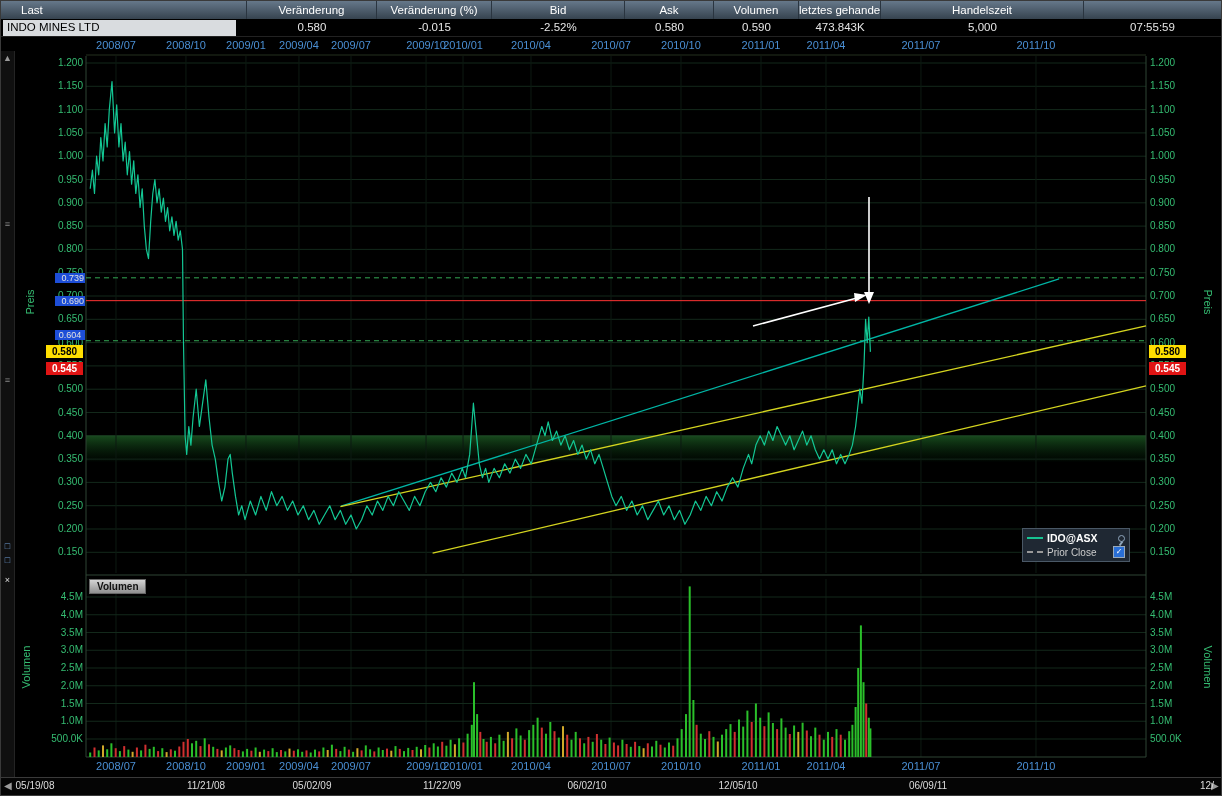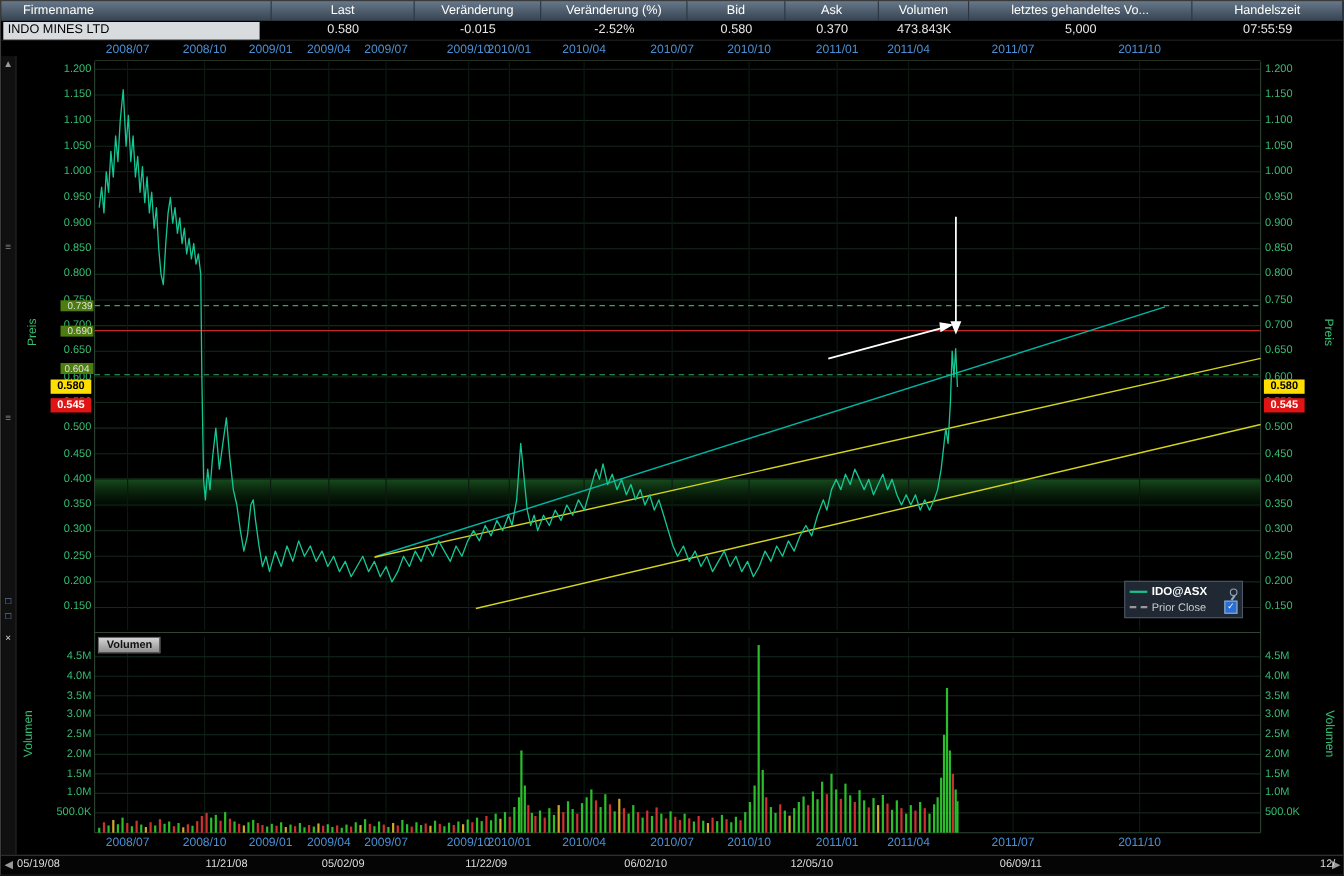--- a/index.html
+++ b/index.html
@@ -11,21 +11,21 @@
   .qhead .cell{color:#fff;font-size:11.5px;line-height:18px;text-align:center;border-right:1px solid #2a3540;white-space:nowrap;overflow:hidden;}
   .qhead .cell:first-child{text-align:left;padding-left:20px;}
   .qvals{height:17px;background:#000;border-bottom:1px solid #222;}
   .qvals .cell{color:#e6e6e6;font-size:11.5px;line-height:17px;text-align:center;white-space:nowrap;overflow:hidden;}
   .qvals .cell.company{background:#d9dcdf;color:#000;text-align:left;padding-left:4px;margin:1px 11px 0 2px;line-height:15px;}
   
   #chart-svg{position:absolute;left:0;top:0;z-index:1;}
   #labels{position:absolute;left:0;top:0;width:1222px;height:796px;z-index:2;}
   .tick{position:absolute;color:#35bd72;font-size:10px;line-height:12px;white-space:nowrap;}
   .date{position:absolute;color:#4a8fd4;font-size:11px;line-height:13px;transform:translateX(-50%);white-space:nowrap;}
-  .hl{position:absolute;color:#e0e0e0;font-size:9px;line-height:10px;background:#4d7c0f;padding:0 1px;}
+  .hl{position:absolute;color:#e0e0e0;font-size:9px;line-height:10px;background:#1d4ed8;padding:0 1px;}
   .badge{position:absolute;width:37px;height:13px;font-size:10px;font-weight:700;text-align:center;line-height:13px;}
   .rot{position:absolute;color:#35bd72;font-size:11px;white-space:nowrap;}
   .rl{transform:rotate(-90deg);} .rr{transform:rotate(90deg);}
   
   .legend{position:absolute;left:1021px;top:527px;width:108px;height:34px;background:#1f2833;border:1px solid #4a5866;z-index:3;padding:2px 4px;box-sizing:border-box;}
   .lrow{display:flex;align-items:center;height:14px;gap:4px;}
   .sw{display:inline-block;width:16px;height:0;border-top:2px solid #17c392;}
   .sw-dash{border-top:2px dashed #999;}
   .ltxt{color:#fff;font-size:10.5px;font-weight:700;flex:1;}
   .ltxt2{color:#ccc;font-size:10px;flex:1;}
@@ -421,37 +421,36 @@
       <div class="hl" style="left: 54px; top: 271.826px; width: 28px; text-align: right;">0.739</div>
       <div class="hl" style="left: 54px; top: 294.66px; width: 28px; text-align: right;">0.690</div>
       <div class="hl" style="left: 54px; top: 328.736px; width: 28px; text-align: center;">0.604</div>
       <div class="badge" style="left: 45px; top: 344.42px; background: rgb(255, 223, 0); color: rgb(0, 0, 0);">0.580</div>
       <div class="badge" style="left: 1148px; top: 344.42px; background: rgb(255, 223, 0); color: rgb(0, 0, 0);">0.580</div>
       <div class="badge" style="left: 45px; top: 360.73px; background: rgb(224, 20, 20); color: rgb(255, 255, 255);">0.545</div>
       <div class="badge" style="left: 1148px; top: 360.73px; background: rgb(224, 20, 20); color: rgb(255, 255, 255);">0.545</div>
     </div>
 
   <div class="qrow qhead">
-    <div class="cell">Firmenname</div>
     <div class="cell">Last</div>
     <div class="cell">Veränderung</div>
     <div class="cell">Veränderung (%)</div>
     <div class="cell">Bid</div>
     <div class="cell">Ask</div>
     <div class="cell">Volumen</div>
     <div class="cell">letztes gehandeltes Vo...</div>
     <div class="cell">Handelszeit</div>
   </div>
   <div class="qrow qvals">
     <div class="cell company">INDO MINES LTD</div>
     <div class="cell">0.580</div>
     <div class="cell">-0.015</div>
     <div class="cell">-2.52%</div>
     <div class="cell">0.580</div>
-    <div class="cell">0.370</div>
+    <div class="cell">0.590</div>
     <div class="cell">473.843K</div>
     <div class="cell">5,000</div>
     <div class="cell">07:55:59</div>
   </div>
 
   <div class="rot rl" style="left:16px;top:295px;">Preis</div>
   <div class="rot rr" style="left:1194px;top:295px;">Preis</div>
   <div class="rot rl" style="left:4px;top:660px;">Volumen</div>
   <div class="rot rr" style="left:1186px;top:660px;">Volumen</div>
 

